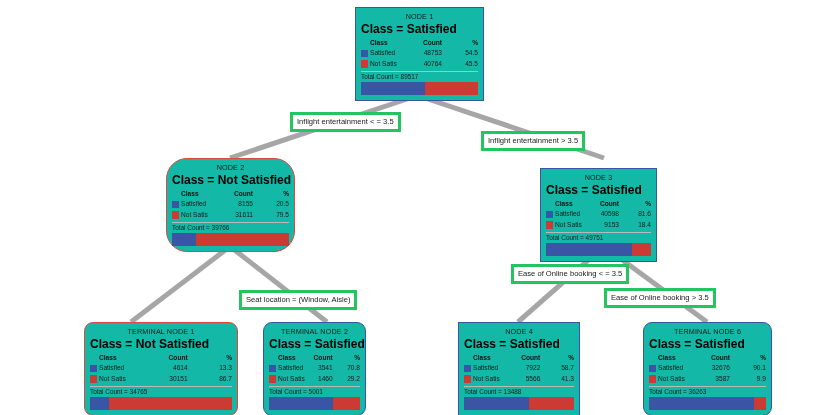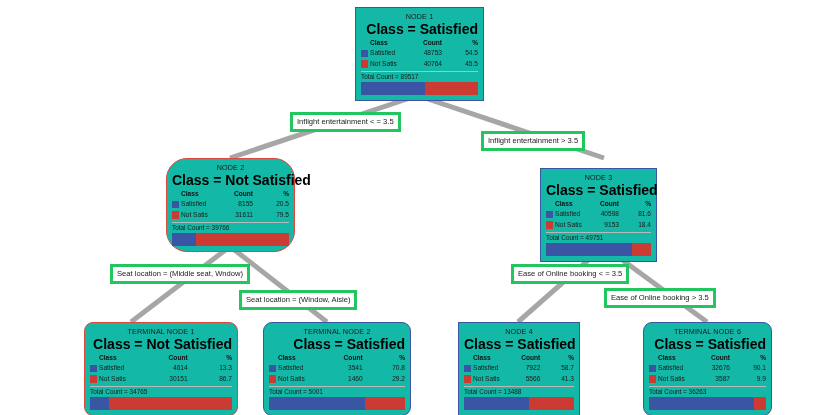--- a/index.html
+++ b/index.html
@@ -44,22 +44,22 @@
   .node-id {
     text-align: center;
     font-size: 7.2px;
     color: #1a1a1a;
     letter-spacing: 0.15px;
     line-height: 10px;
     margin-bottom: 1px;
     white-space: nowrap;
   }
   .node-class {
-    text-align: right;
-    font-size: 14px;
+    text-align: left;
+    font-size: 12px;
     font-weight: bold;
     color: #000000;
     line-height: 12px;
     margin-bottom: 3px;
     white-space: nowrap;
   }
 
   .legend-table {
     width: 100%;
     border-collapse: collapse;
@@ -273,21 +273,21 @@
       </tr>
     </tbody>
       </table>
     <div class="total-row">Total Count = 34765</div>
     <div class="stacked-bar">
       <div class="bar-blue" style="width:13.3%"></div>
       <div class="bar-red" style="width:86.7%"></div>
     </div>
   </div>
 
-  <div class="node rounded" style="left:263px; top:322px; width:148px;">
+  <div class="node rounded" style="left:263px; top:322px; width:103px;">
     <div class="node-id">TERMINAL NODE 2</div>
     <div class="node-class">Class = Satisfied</div>
     <table class="legend-table">
       <tbody>
           <tr>
         <th class="sw-cell"></th>
         <th>Class</th>
         <th class="c-count">Count</th>
         <th class="c-pct">%</th>
       </tr>
@@ -371,18 +371,17 @@
       </table>
     <div class="total-row">Total Count = 36263</div>
     <div class="stacked-bar">
       <div class="bar-blue" style="width:90.1%"></div>
       <div class="bar-red" style="width:9.9%"></div>
     </div>
   </div>
 
   <div class="edge-label" style="left:290px; top:112px;">Inflight entertainment &lt; = 3.5</div>
   <div class="edge-label" style="left:481px; top:131px;">Inflight entertainment &gt; 3.5</div>
-  <div class="edge-label" style="left:110px; top:264px;">Seat location = (Middle seat, Wndow)</div>
   <div class="edge-label" style="left:239px; top:290px;">Seat location = (Window, Aisle)</div>
   <div class="edge-label" style="left:511px; top:264px;">Ease of Online booking &lt; = 3.5</div>
   <div class="edge-label" style="left:604px; top:288px;">Ease of Online booking &gt; 3.5</div>
 
 </div>
 
 </body></html>

